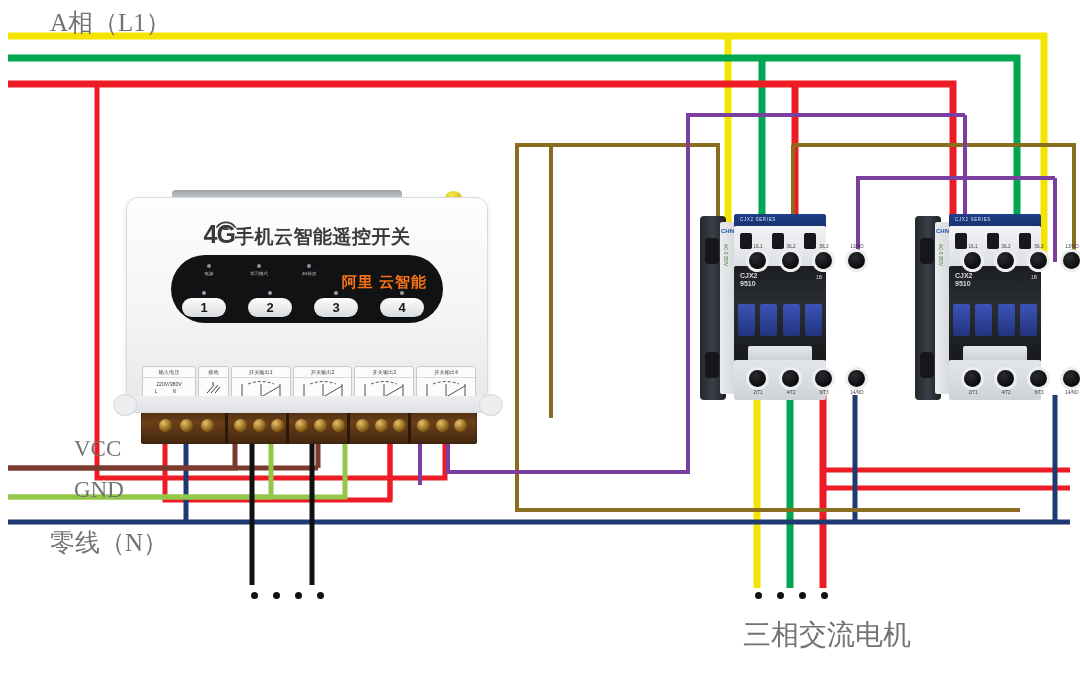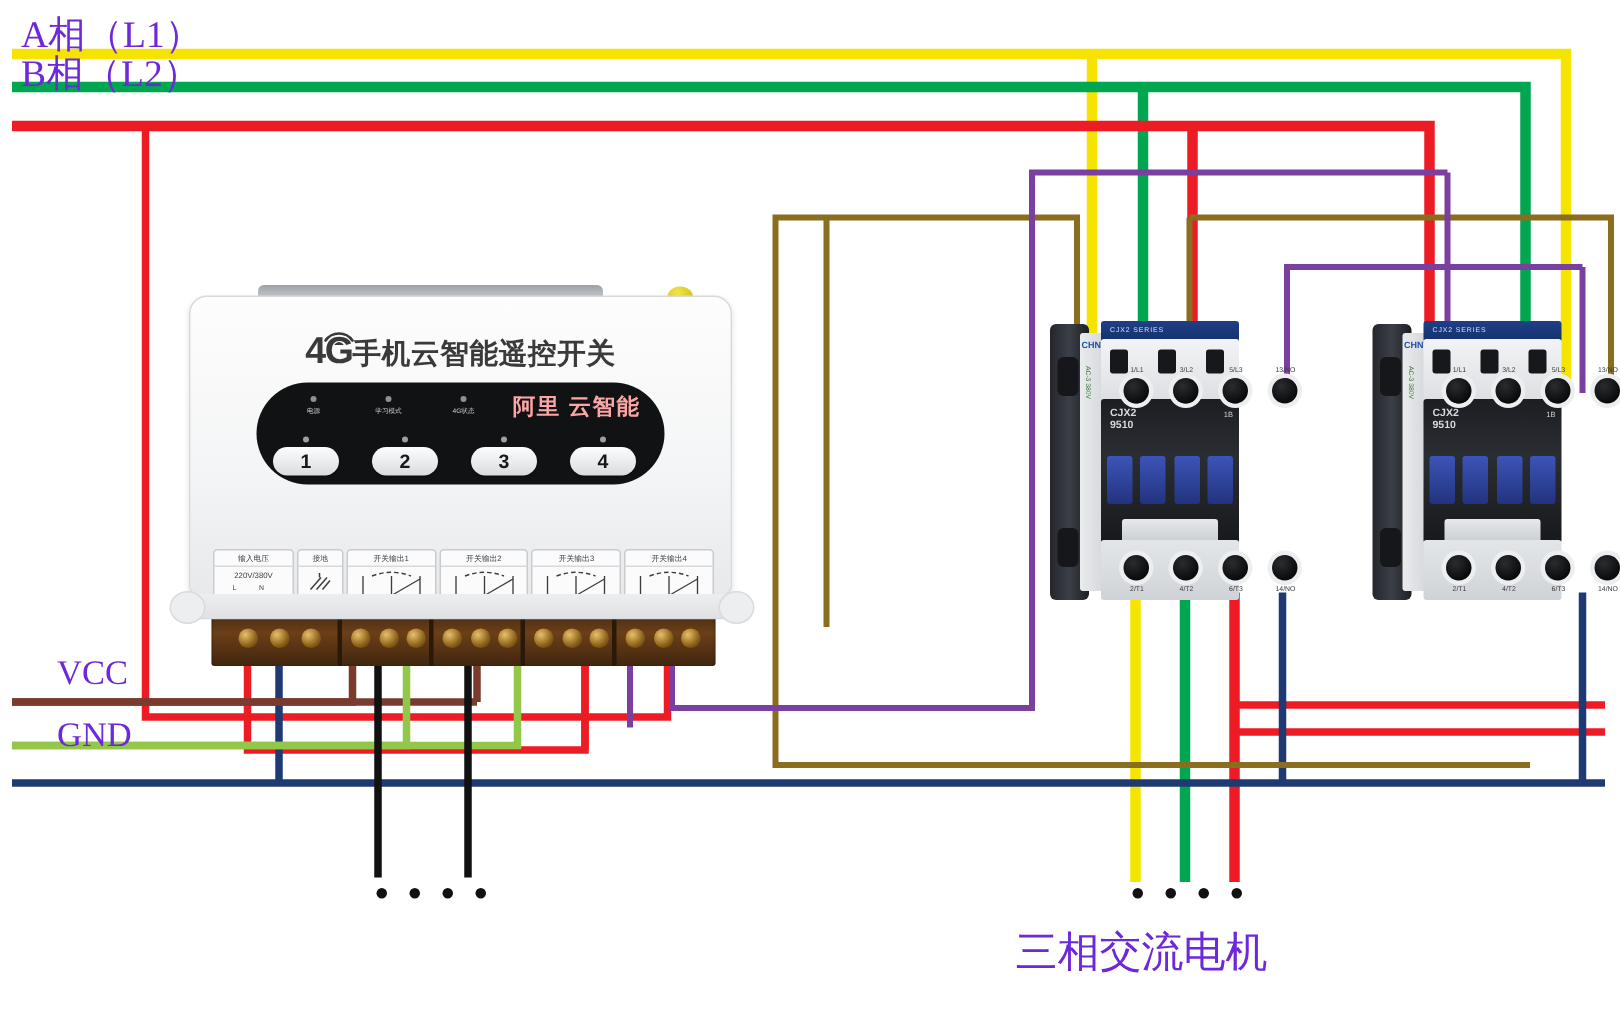--- a/index.html
+++ b/index.html
@@ -1,22 +1,22 @@
 <!DOCTYPE html>
 <html><head>
 <meta charset="utf-8">
 <style>
   html,body{margin:0;padding:0;background:#fff;}
   body{width:1080px;height:674px;overflow:hidden;
        font-family:"Liberation Serif","DejaVu Serif",serif;}
   #stage{position:relative;width:1080px;height:674px;background:#ffffff;}
   svg#wires{position:absolute;left:0;top:0;width:1080px;height:674px;}
 
-  .lbl{position:absolute;white-space:nowrap;color:#6d28d9;
-       font-family:"Liberation Serif","DejaVu Serif",serif;}
+  .lbl{position:absolute;white-space:nowrap;color:#737373;
+       font-family:"Liberation Serif","DejaVu Serif",serif;margin-left:36px;}
   .phase-lbl{font-size:25px;letter-spacing:0px;}
   .side-lbl{font-size:23px;font-family:"Liberation Serif",serif;}
   .motor-lbl{font-size:28px;}
 
   
   #device{position:absolute;left:126px;top:190px;width:324px;height:255px;}
   .dev-body{position:absolute;left:0;top:7px;width:360px;height:198px;
       background:linear-gradient(180deg,#fdfdfd 0%,#f4f5f6 58%,#e7e9ea 100%);
       border:1px solid #d8dade;border-radius:12px 12px 6px 6px;
       box-shadow:0 2px 4px rgba(0,0,0,.13);}
@@ -29,22 +29,22 @@
       font-size:19px;font-weight:bold;color:#3a3a3a;letter-spacing:.5px;}
   .brand .g4{font-size:25px;letter-spacing:-1px;}
   .wifi{position:absolute;left:88px;top:18px;width:22px;height:14px;}
 
   .panel{position:absolute;left:44px;top:57px;width:272px;height:68px;
       background:#111214;border-radius:34px;}
   .leds-row{position:absolute;left:18px;top:9px;width:150px;height:22px;}
   .led{position:absolute;width:4px;height:4px;border-radius:50%;background:#8d9196;top:0;}
   .led-t{position:absolute;top:7px;font-size:4.4px;color:#c9ccd0;
       font-family:"Liberation Sans",sans-serif;white-space:nowrap;transform:translateX(-50%);}
-  .ali{position:absolute;right:16px;top:7px;font-size:15px;font-weight:bold;
-      color:#fca5a5;font-family:"Liberation Sans","DejaVu Sans",sans-serif;letter-spacing:1px;margin-left:36px;}
+  .ali{position:absolute;right:16px;top:18px;font-size:15px;font-weight:bold;
+      color:#f97316;font-family:"Liberation Sans","DejaVu Sans",sans-serif;letter-spacing:1px;margin-left:36px;}
   .btn-led{position:absolute;width:4px;height:4px;border-radius:50%;background:#9aa0a6;top:36px;}
   .kbtn{position:absolute;top:43px;width:44px;height:19px;border-radius:10px;
       background:linear-gradient(180deg,#fdfdfd,#d9dcdf);
       color:#17181a;font-size:13px;font-weight:bold;text-align:center;line-height:19px;
       font-family:"Liberation Sans","DejaVu Sans",sans-serif;box-shadow:0 1px 1px rgba(0,0,0,.35);}
   .slogan{position:absolute;left:0;top:132px;width:360px;text-align:center;
       font-size:8px;color:#6c7075;letter-spacing:5px;
       font-family:"Liberation Sans","DejaVu Sans",sans-serif;}
 
   
@@ -212,24 +212,24 @@
         <path d="M858,258 L858,178 L1055,178"></path>
         <path d="M1055,178 L1055,262"></path>
       </g>
       <g stroke="#7b3fa0" stroke-width="4">
         <path d="M420,418 L420,485"></path>
       </g>
     </g>
   </svg>
 
   <div class="lbl phase-lbl" style="left:14px;top:6px;">A相（L1）</div>
-  <div class="lbl phase-lbl" style="left:14px;top:32px;">B相（L2）</div>
 
   <div class="lbl side-lbl" style="left:38px;top:436px;">VCC</div>
   <div class="lbl side-lbl" style="left:38px;top:477px;">GND</div>
+  <div class="lbl phase-lbl" style="left:14px;top:526px;">零线（N）</div>
 
   <div id="device">
     <div class="dev-top-strip"></div>
     <div class="antenna"></div>
     <div class="dev-body">
 
       <svg class="wifi" viewBox="0 0 22 14">
         <g fill="none" stroke="#3a3a3a" stroke-width="1.8" stroke-linecap="round">
           <path d="M2,11 A11,11 0 0 1 20,11"></path>
           <path d="M5.5,12.5 A7,7 0 0 1 16.5,12.5"></path>
@@ -458,15 +458,15 @@
       <i></i>
       <i></i>
   </div>
   <div class="motor-dots" style="left:755px;top:592px;">
     <i></i>
       <i></i>
       <i></i>
       <i></i>
   </div>
 
-  <div class="lbl motor-lbl" style="left:677px;top:616px;">三相交流电机</div>
+  <div class="lbl motor-lbl" style="left:707px;top:616px;">三相交流电机</div>
 
 </div>
 
 </body></html>

